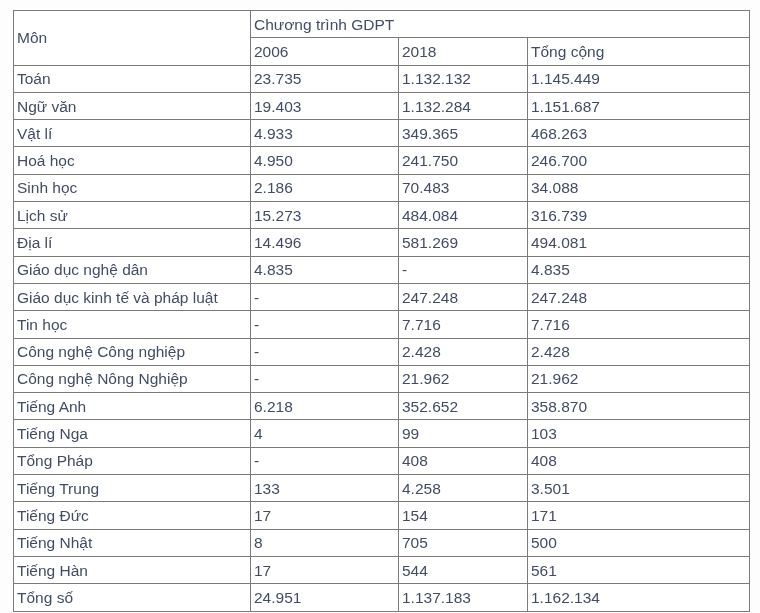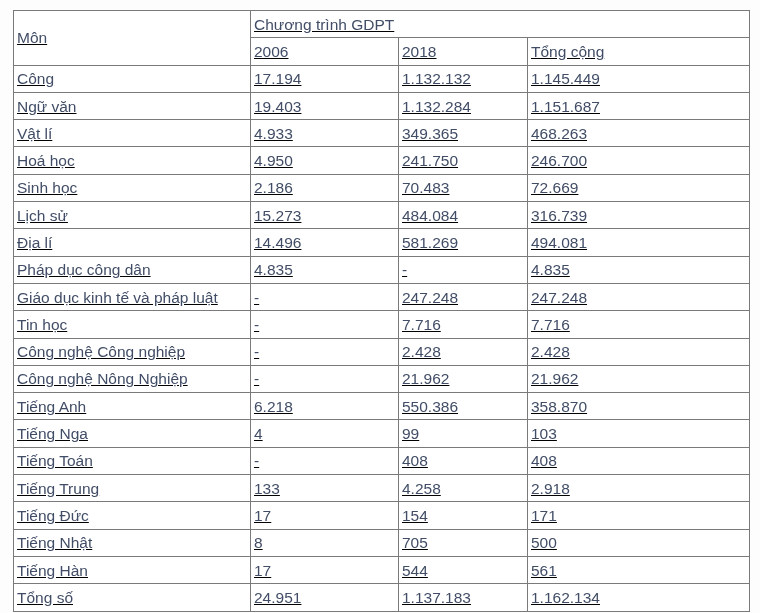--- a/index.html
+++ b/index.html
@@ -14,21 +14,20 @@
     position: relative;
   }
   table.gdpt {
     position: absolute;
     left: 13px; top: 10px;
     width: 736px;
     border-collapse: collapse;
     table-layout: fixed;
     background: #ffffff;
     border: 1px solid #606060;
-    text-decoration: underline;
   }
   table.gdpt th, table.gdpt td {
     border: 1px solid #7a7a7a;
     font-weight: normal;
     font-size: 15.5px;
     color: #414d66;
     text-align: left;
     vertical-align: middle;
     padding: 0 1px 0 3px;
     height: 27.3px;
@@ -54,22 +53,22 @@
         <th colspan="3">Chương trình GDPT</th>
       </tr>
       <tr>
         <th>2006</th>
         <th>2018</th>
         <th>Tổng cộng</th>
       </tr>
     </thead>
     <tbody>
         <tr>
-          <td>Công</td>
-          <td>17.194</td>
+          <td>Toán</td>
+          <td>23.735</td>
           <td>1.132.132</td>
           <td>1.145.449</td>
         </tr>
         <tr>
           <td>Ngữ văn</td>
           <td>19.403</td>
           <td>1.132.284</td>
           <td>1.151.687</td>
         </tr>
         <tr>
@@ -81,36 +80,36 @@
         <tr>
           <td>Hoá học</td>
           <td>4.950</td>
           <td>241.750</td>
           <td>246.700</td>
         </tr>
         <tr>
           <td>Sinh học</td>
           <td>2.186</td>
           <td>70.483</td>
-          <td>72.669</td>
+          <td>34.088</td>
         </tr>
         <tr>
           <td>Lịch sử</td>
           <td>15.273</td>
           <td>484.084</td>
           <td>316.739</td>
         </tr>
         <tr>
           <td>Địa lí</td>
           <td>14.496</td>
           <td>581.269</td>
           <td>494.081</td>
         </tr>
         <tr>
-          <td>Pháp dục công dân</td>
+          <td>Giáo dục nghệ dân</td>
           <td>4.835</td>
           <td>-</td>
           <td>4.835</td>
         </tr>
         <tr>
           <td>Giáo dục kinh tế và pháp luật</td>
           <td>-</td>
           <td>247.248</td>
           <td>247.248</td>
         </tr>
@@ -128,40 +127,40 @@
         </tr>
         <tr>
           <td>Công nghệ Nông Nghiệp</td>
           <td>-</td>
           <td>21.962</td>
           <td>21.962</td>
         </tr>
         <tr>
           <td>Tiếng Anh</td>
           <td>6.218</td>
-          <td>550.386</td>
+          <td>352.652</td>
           <td>358.870</td>
         </tr>
         <tr>
           <td>Tiếng Nga</td>
           <td>4</td>
           <td>99</td>
           <td>103</td>
         </tr>
         <tr>
-          <td>Tiếng Toán</td>
+          <td>Tổng Pháp</td>
           <td>-</td>
           <td>408</td>
           <td>408</td>
         </tr>
         <tr>
           <td>Tiếng Trung</td>
           <td>133</td>
           <td>4.258</td>
-          <td>2.918</td>
+          <td>3.501</td>
         </tr>
         <tr>
           <td>Tiếng Đức</td>
           <td>17</td>
           <td>154</td>
           <td>171</td>
         </tr>
         <tr>
           <td>Tiếng Nhật</td>
           <td>8</td>

